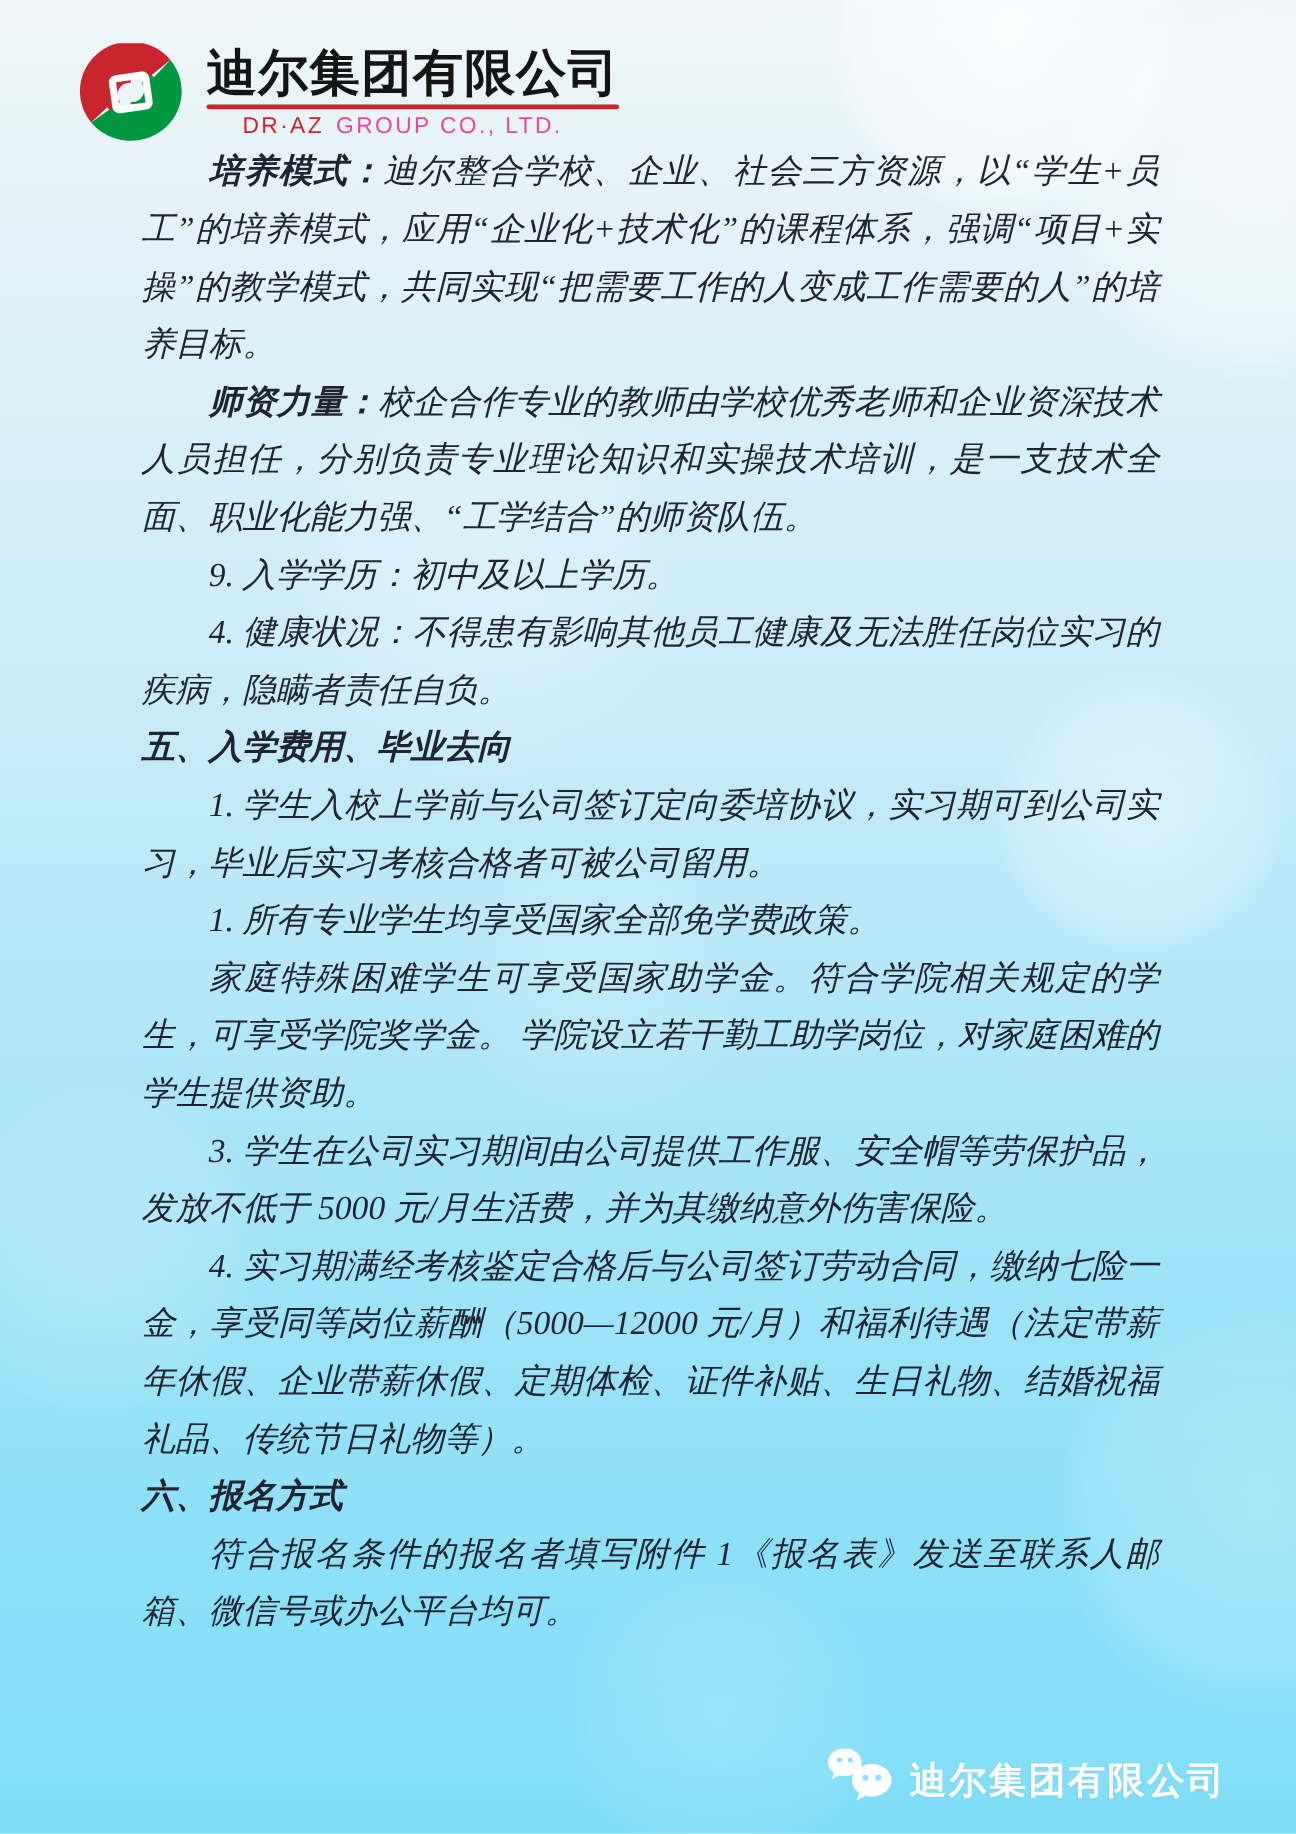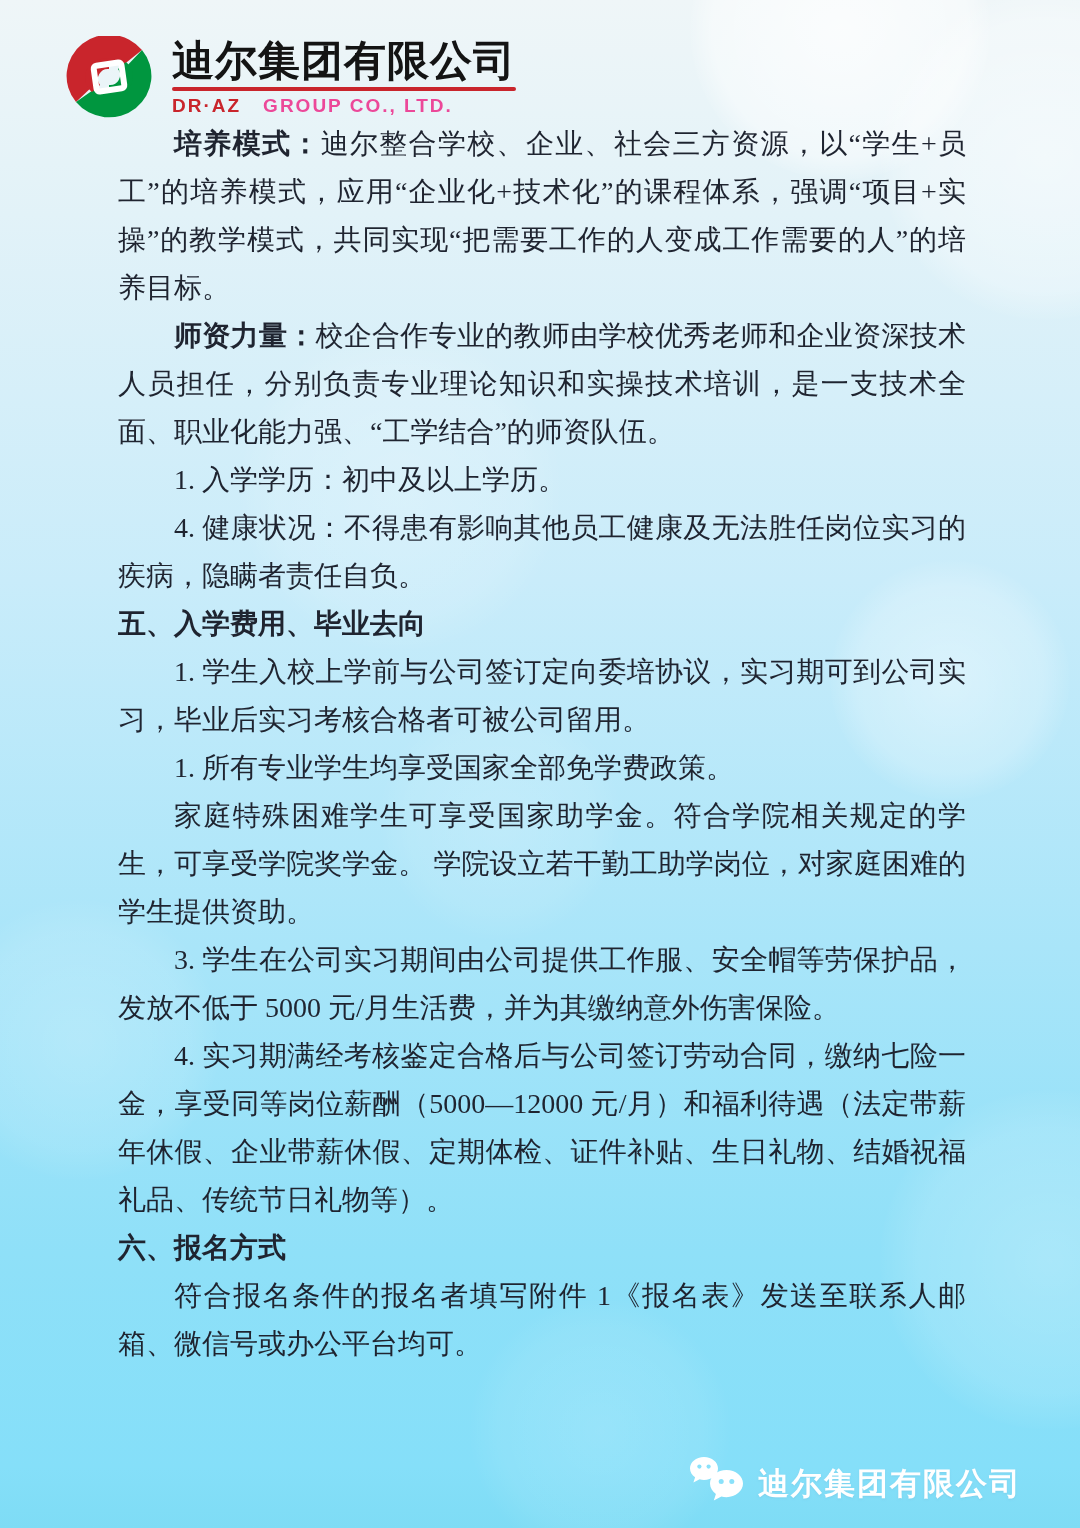--- a/index.html
+++ b/index.html
@@ -17,26 +17,26 @@
   .b5{left:-60px;top:900px;width:280px;height:280px;background:radial-gradient(circle,rgba(255,255,255,.2) 0%,rgba(255,255,255,.1) 55%,rgba(255,255,255,0) 72%);}
   .b6{left:880px;top:1090px;width:340px;height:340px;background:radial-gradient(circle,rgba(255,255,255,.24) 0%,rgba(255,255,255,.13) 55%,rgba(255,255,255,0) 72%);}
   .b7{left:380px;top:700px;width:240px;height:240px;background:radial-gradient(circle,rgba(255,255,255,.16) 0%,rgba(255,255,255,.08) 55%,rgba(255,255,255,0) 72%);}
   .b8{left:470px;top:1300px;width:260px;height:260px;background:radial-gradient(circle,rgba(255,255,255,.14) 0%,rgba(255,255,255,.07) 55%,rgba(255,255,255,0) 72%);}
 
   .header{position:absolute;top:36px;left:62px;display:flex;align-items:flex-start;}
   .logo-mark{width:94px;height:86px;flex:0 0 auto;}
   .logo-text{margin-left:16px;padding-top:2px;}
   .logo-cn{font-family:"Liberation Sans","DejaVu Sans",sans-serif;font-weight:900;font-size:42px;line-height:46px;color:#141414;letter-spacing:1px;white-space:nowrap;}
   .logo-rule{height:4px;background:#c9252c;margin:3px 0 4px 0;border-radius:2px;}
-  .logo-en{font-family:"Liberation Sans","DejaVu Sans",sans-serif;font-weight:bold;font-size:19px;letter-spacing:2px;white-space:nowrap;display:flex;gap:22px;}
+  .logo-en{font-family:"Liberation Sans","DejaVu Sans",sans-serif;font-weight:normal;font-size:19px;letter-spacing:2px;white-space:nowrap;display:flex;gap:10px;margin-left:30px;}
   .logo-en .red{color:#c9252c;}
   .logo-en .green{color:#ec4899;}
 
   .doc{position:absolute;left:118px;top:120px;width:848px;font-size:28px;line-height:48px;text-align:justify;}
-  .para{margin:0;text-indent:2em;}
+  .para{margin:0;text-indent:2em;font-style:italic;}
   .para.heading{font-weight:bold;text-indent:0;}
   .para strong{font-weight:bold;}
 
   .footer{position:absolute;right:58px;bottom:16px;display:flex;align-items:center;gap:10px;}
   .footer-company{color:#ffffff;font-size:31px;font-weight:600;letter-spacing:2px;text-shadow:0 1px 2px rgba(120,200,230,.6);}
   .wechat{width:60px;height:56px;}
 </style>
 </head>
 <body>
 
@@ -69,21 +69,21 @@
     <span class="logo-en">
       <span class="red">DR·AZ</span>
       <span class="green">GROUP CO., LTD.</span>
     </span>
   </span>
 </div>
 
 <div class="doc">
     <p class="para body"><strong>培养模式：</strong><span>迪尔整合学校、企业、社会三方资源，以“学生+员工”的培养模式，应用“企业化+技术化”的课程体系，强调“项目+实操”的教学模式，共同实现“把需要工作的人变成工作需要的人”的培养目标。</span></p>
     <p class="para body"><strong>师资力量：</strong><span>校企合作专业的教师由学校优秀老师和企业资深技术人员担任，分别负责专业理论知识和实操技术培训，是一支技术全面、职业化能力强、“工学结合”的师资队伍。</span></p>
-    <p class="para body"><span>1. 入学学历：初中及以上学历。</span></p>
+    <p class="para body"><span>9. 入学学历：初中及以上学历。</span></p>
     <p class="para body"><span>4. 健康状况：不得患有影响其他员工健康及无法胜任岗位实习的疾病，隐瞒者责任自负。</span></p>
     <p class="para heading"><span>五、入学费用、毕业去向</span></p>
     <p class="para body"><span>1. 学生入校上学前与公司签订定向委培协议，实习期可到公司实习，毕业后实习考核合格者可被公司留用。</span></p>
     <p class="para body"><span>1. 所有专业学生均享受国家全部免学费政策。</span></p>
     <p class="para body"><span>家庭特殊困难学生可享受国家助学金。符合学院相关规定的学生，可享受学院奖学金。 学院设立若干勤工助学岗位，对家庭困难的学生提供资助。</span></p>
     <p class="para body"><span>3. 学生在公司实习期间由公司提供工作服、安全帽等劳保护品，发放不低于 5000 元/月生活费，并为其缴纳意外伤害保险。</span></p>
     <p class="para body"><span>4. 实习期满经考核鉴定合格后与公司签订劳动合同，缴纳七险一金，享受同等岗位薪酬（5000—12000 元/月）和福利待遇（法定带薪年休假、企业带薪休假、定期体检、证件补贴、生日礼物、结婚祝福礼品、传统节日礼物等）。</span></p>
     <p class="para heading"><span>六、报名方式</span></p>
     <p class="para body"><span>符合报名条件的报名者填写附件 1《报名表》发送至联系人邮箱、微信号或办公平台均可。</span></p>
   </div>

